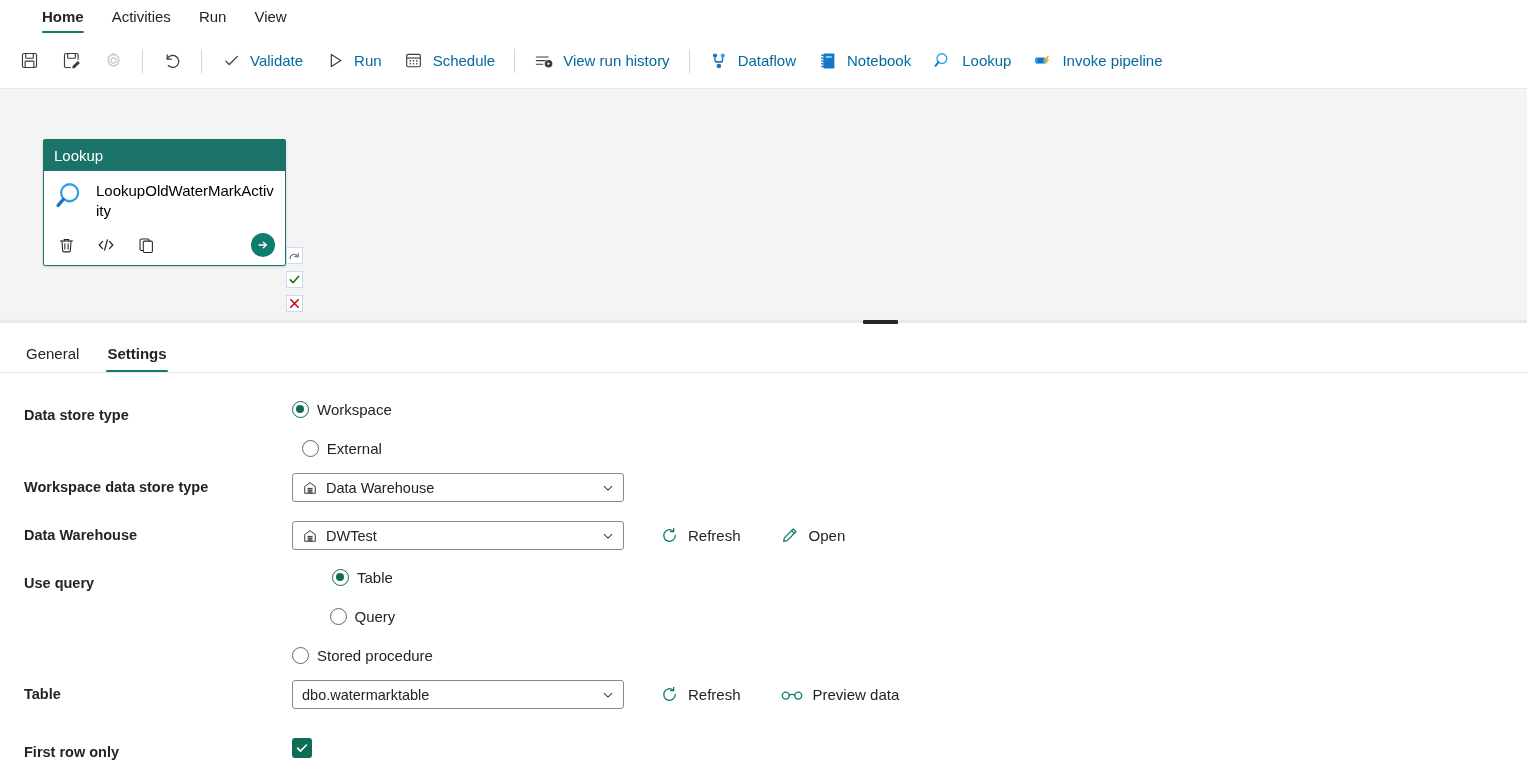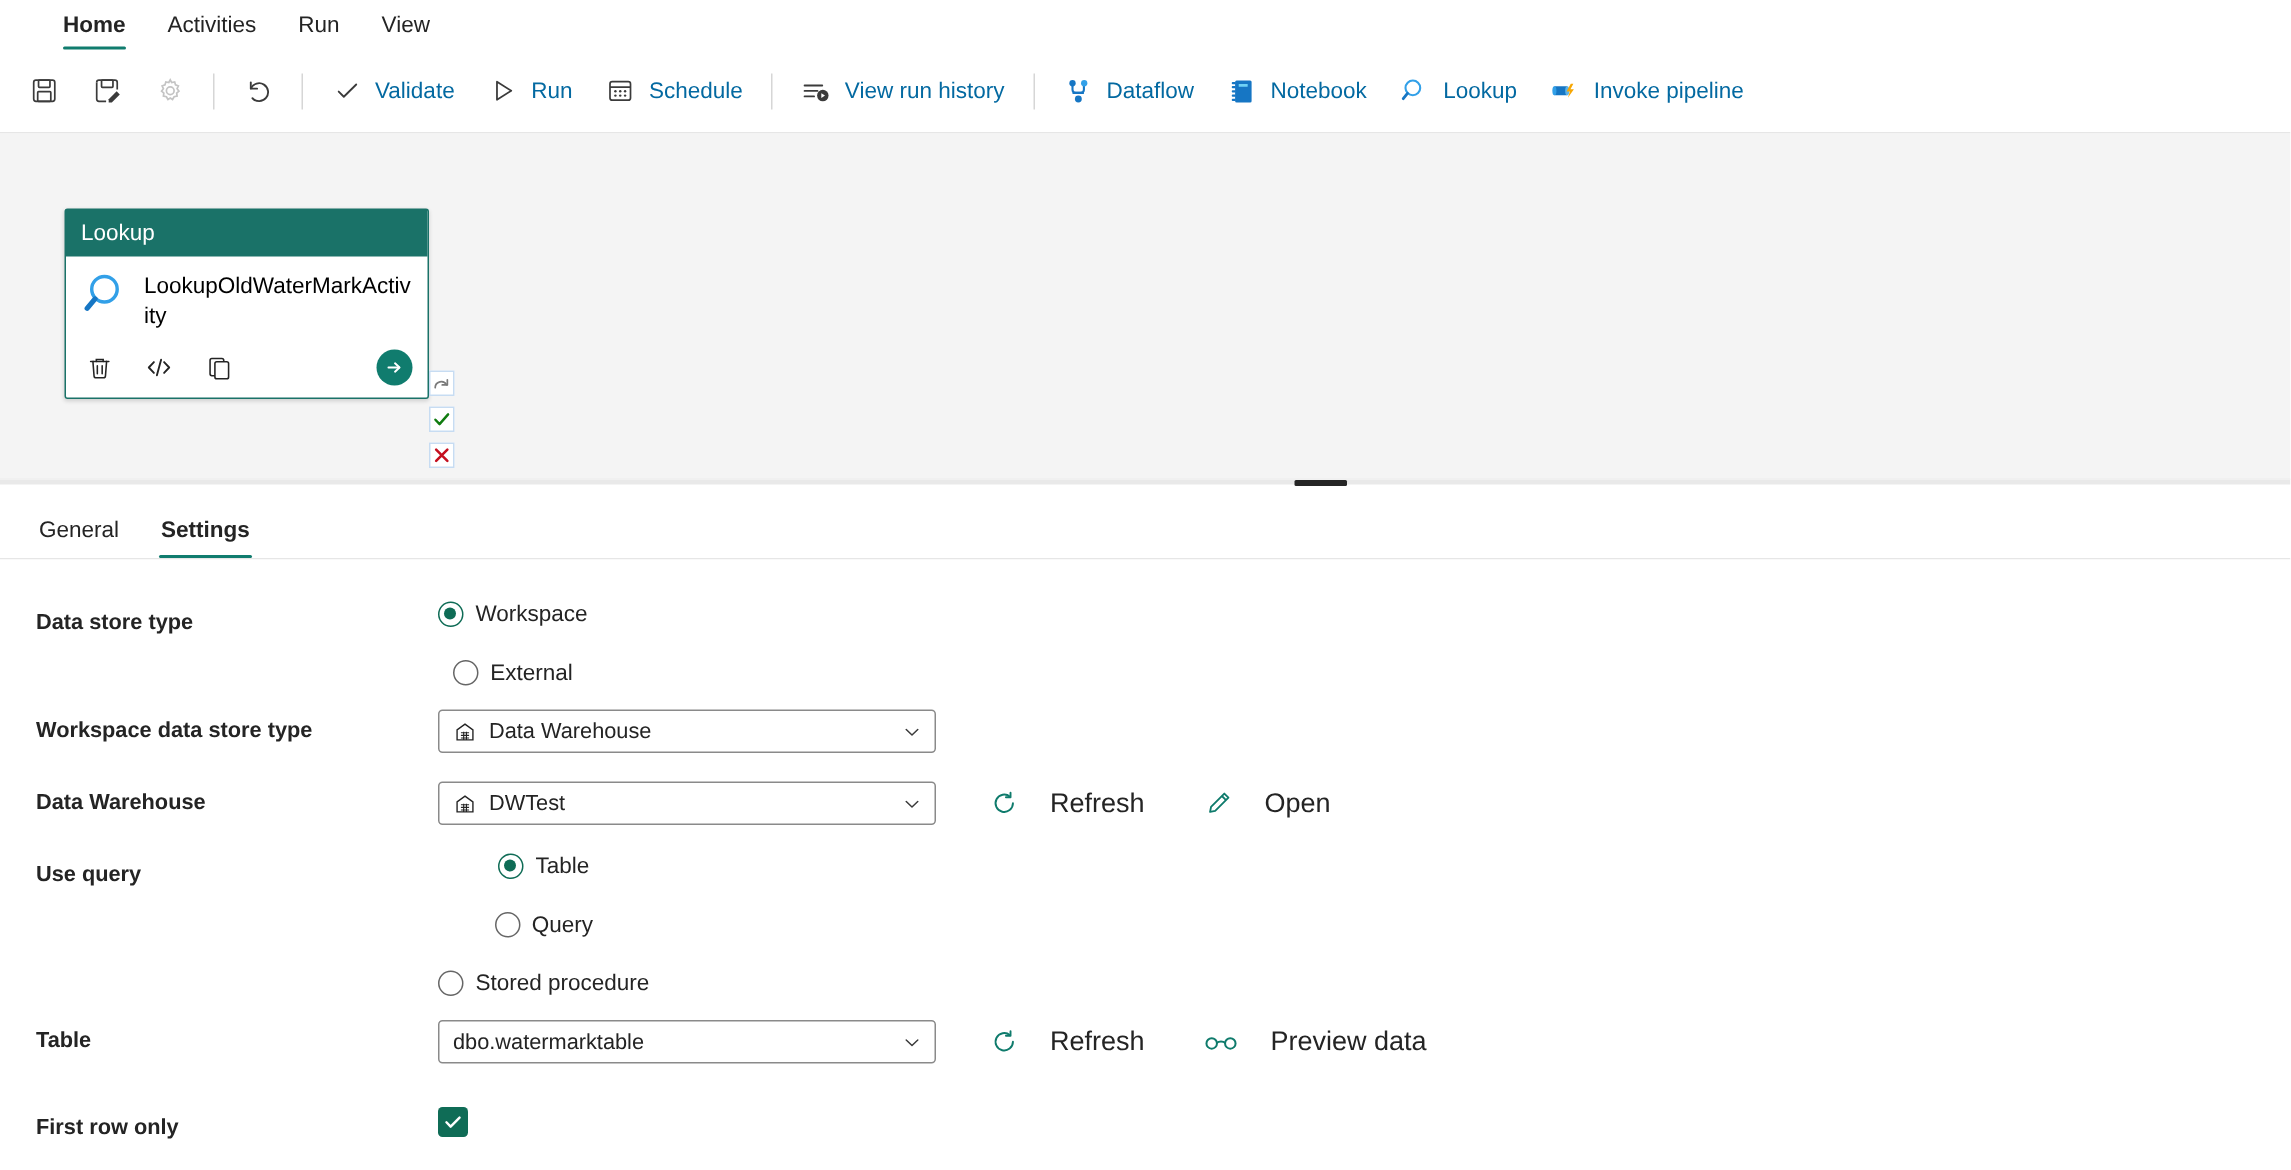--- a/index.html
+++ b/index.html
@@ -254,23 +254,23 @@
     cursor: pointer;
     gap: 8px;
   }
   .combo .cval { flex: 1 1 auto; overflow: hidden; white-space: nowrap; text-overflow: ellipsis; }
   .combo .cchev { flex: 0 0 auto; display: inline-flex; }
   .combo-ico { flex: 0 0 auto; display:inline-flex; width:16px; height:16px; }
 
   .link-btn {
     display: inline-flex;
     align-items: center;
-    gap: 21px;
+    gap: 9px;
     margin-left: 31px;
-    font-size: 18px;
+    font-size: 15px;
     color: #242424;
     cursor: pointer;
     height: 28px;
     padding: 0 4px;
     border-radius: 3px;
   }
 
   .checkbox-line { display: flex; align-items: center; gap: 9px; margin-top: 12px; cursor: pointer; }
   .cb-empty {
     width: 20px; height: 20px;

